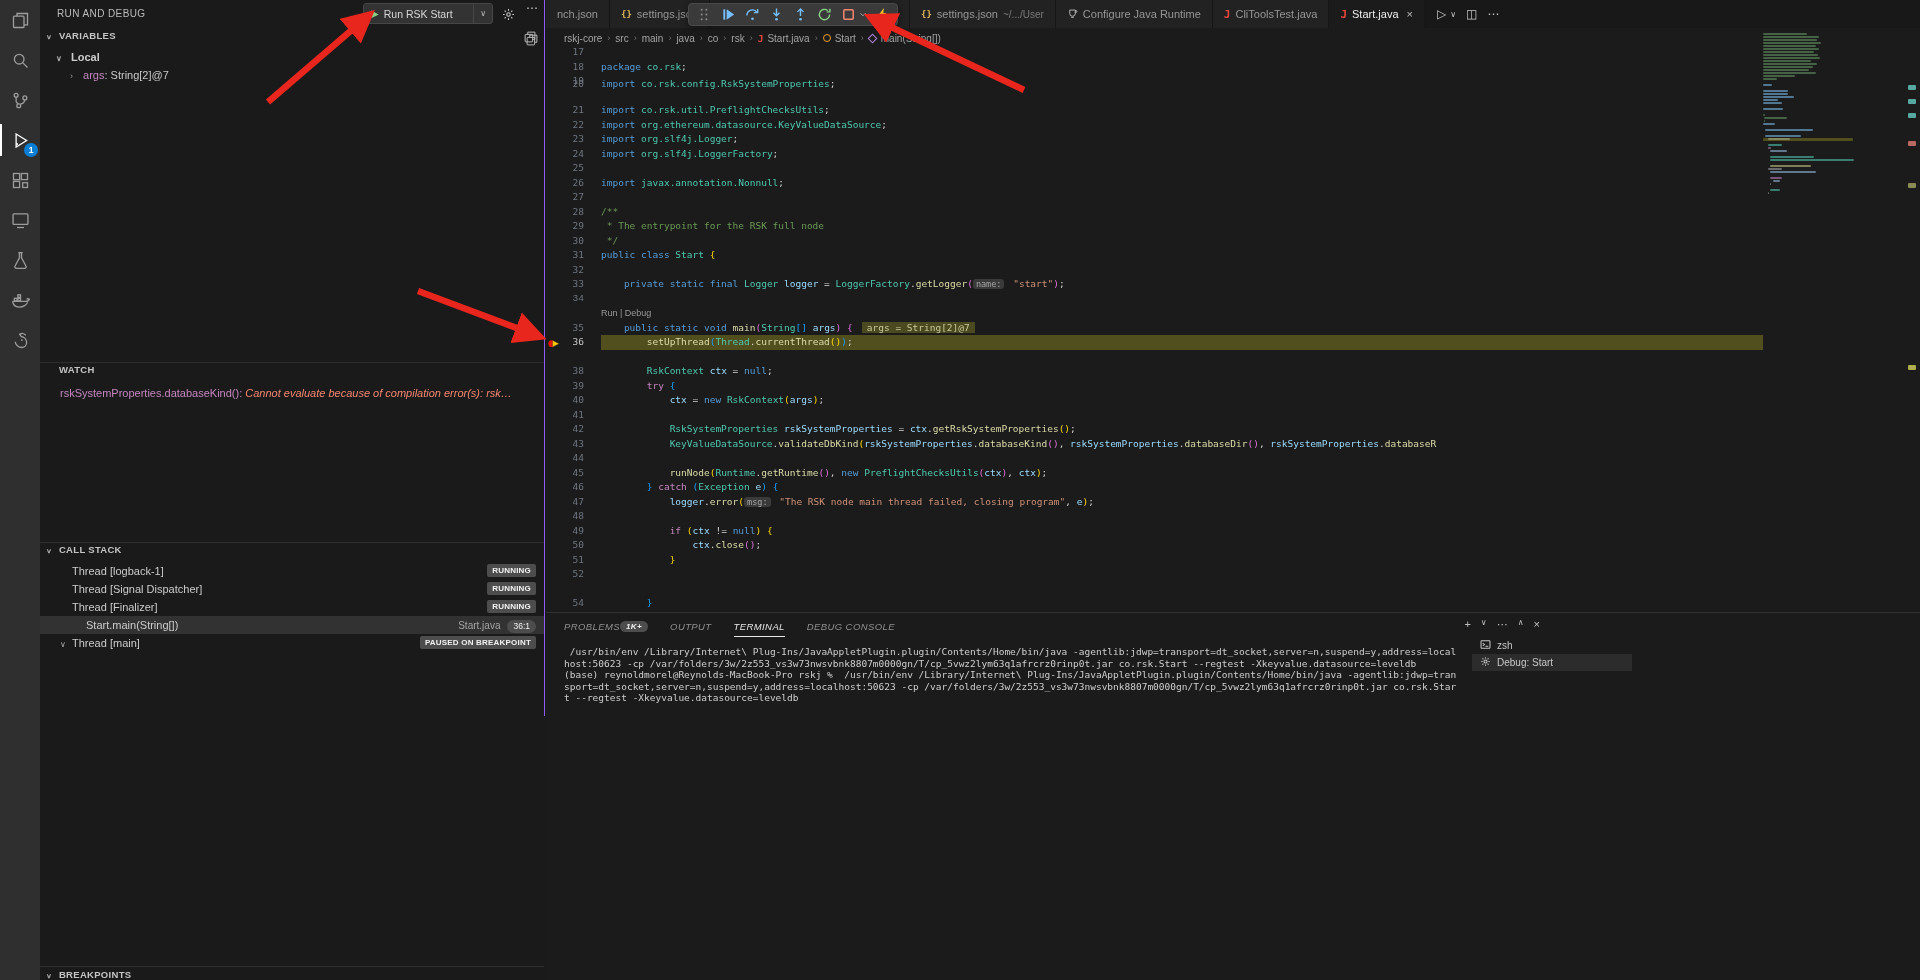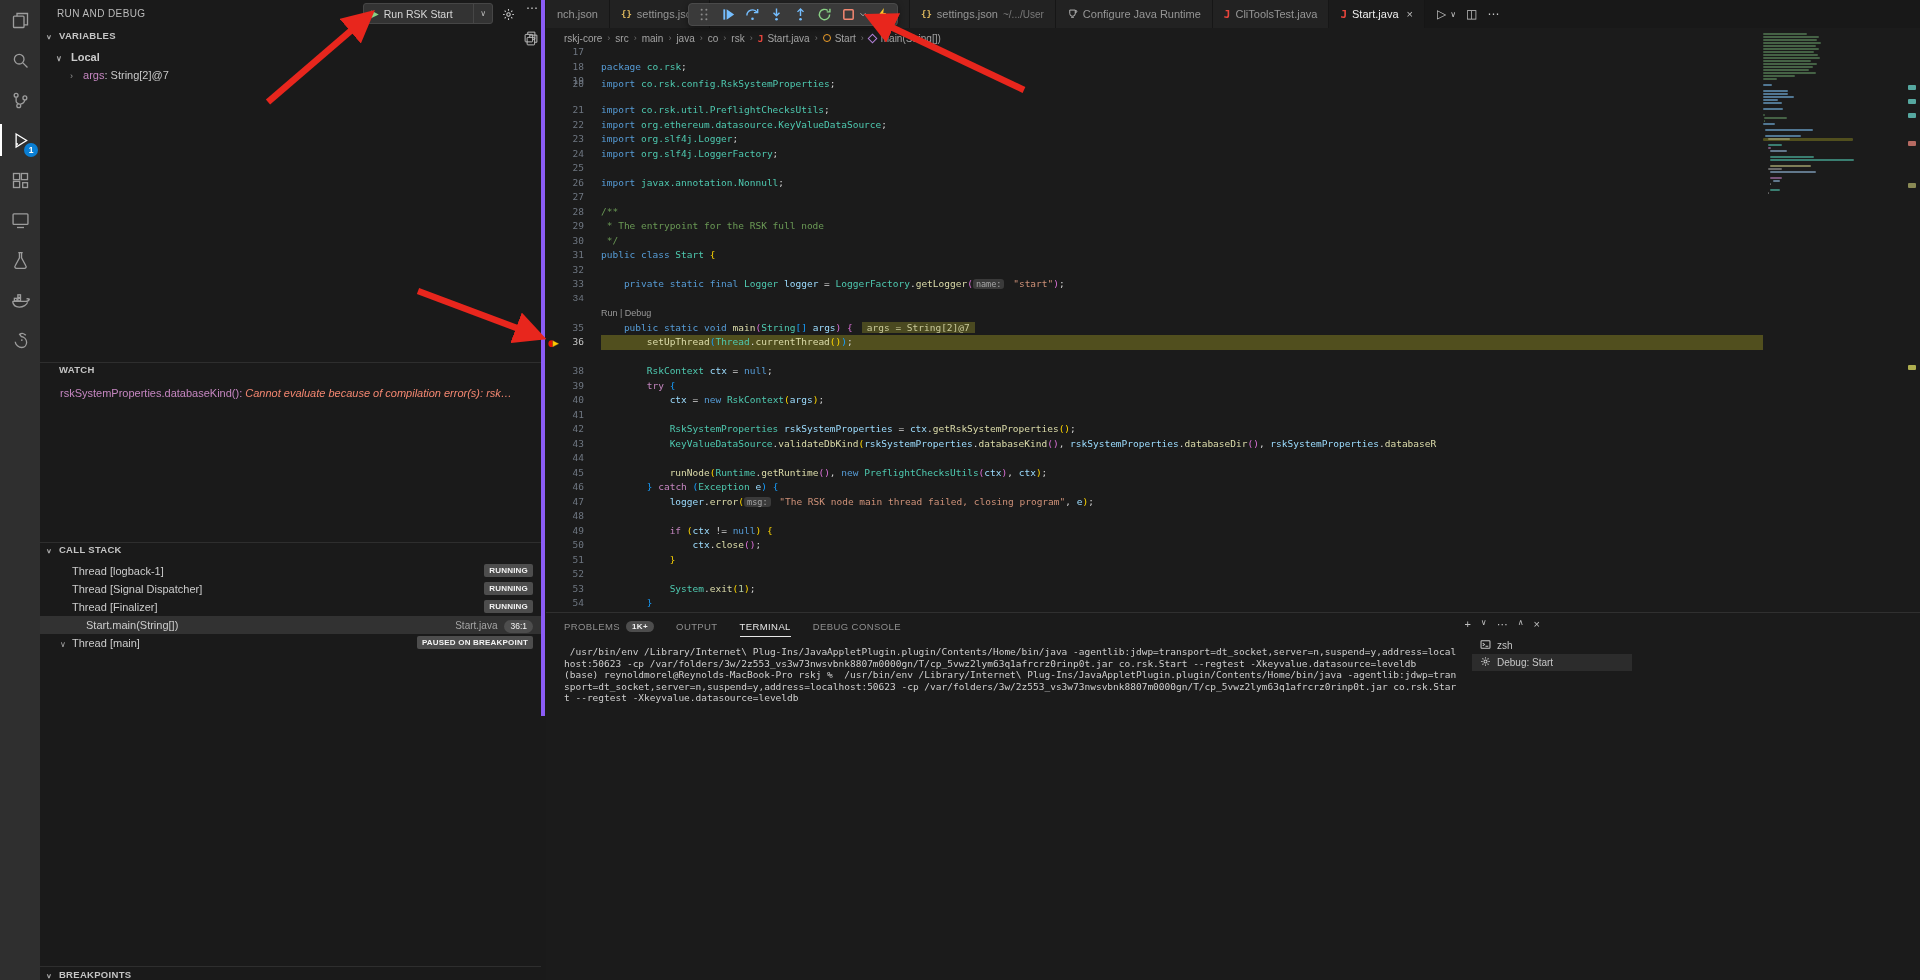--- a/index.html
+++ b/index.html
@@ -10,21 +10,21 @@
   
   .activitybar{position:absolute;left:0;top:0;width:40px;height:980px;background:#2f2f2f;}
   .act-item{position:relative;width:40px;height:40px;display:flex;align-items:center;justify-content:center;color:#9d9d9d;cursor:pointer;}
   .act-item.active{color:#ffffff;}
   .act-item.active::before{content:"";position:absolute;left:0;top:4px;bottom:4px;width:2px;background:#ffffff;}
   .act-item svg{width:21px;height:21px;stroke:currentColor;fill:none;stroke-width:1.5;}
   .act-badge{position:absolute;right:2px;bottom:3px;min-width:14px;height:14px;border-radius:50%;
     background:#0a7fd4;color:#fff;font-size:8.5px;line-height:14px;text-align:center;font-weight:bold;}
 
   
-  .sidebar{position:absolute;left:40px;top:0;width:505px;height:716px;background:#1a1a1a;border-right:4px solid #8b5cf6;}
+  .sidebar{position:absolute;left:40px;top:0;width:505px;height:716px;background:#1a1a1a;border-right:1px solid #8b5cf6;}
   .sb-title{position:absolute;left:17px;top:8px;font-size:10px;color:#bbbbbb;letter-spacing:.4px;}
   .run-btn{position:absolute;left:323px;top:3px;width:130px;height:21px;background:#333333;border:1px solid #464646;border-radius:3px;
     display:flex;align-items:center;font-size:10.5px;color:#d6d6d6;cursor:pointer;}
   .run-btn .play{color:#89d185;font-size:10px;margin:0 5px 0 7px;}
   .run-btn .chev{margin-left:auto;padding:0 6px;color:#bbb;border-left:1px solid #464646;font-size:8px;line-height:19px;}
   .sb-gear{position:absolute;left:462px;top:7px;color:#cccccc;}
   .sb-dots{position:absolute;left:486px;top:1px;color:#cccccc;font-size:12px;letter-spacing:1px;cursor:pointer;}
   .section-head{position:absolute;left:0;width:100%;height:18px;font-size:9.5px;font-weight:bold;color:#c5c5c5;letter-spacing:.3px;cursor:pointer;}
   .section-head .tw{display:inline-block;width:10px;margin-left:6px;color:#aaa;font-size:8px;transform:scaleY(.8);}
   .divider{position:absolute;left:0;width:100%;height:1px;background:#2e2e2e;}
@@ -83,21 +83,21 @@
   
   .minimap{position:absolute;right:67px;top:33px;width:90px;height:180px;}
   .mm-line{position:absolute;height:2px;border-radius:1px;opacity:.85;}
   .ruler{position:absolute;right:2px;top:33px;width:11px;height:560px;}
   .ruler div{position:absolute;left:1px;width:8px;height:5px;border-radius:1px;}
 
   
   .panel{position:absolute;left:546px;right:0;top:612px;bottom:0;background:#1b1b1b;border-top:1px solid #303030;}
   .ptabs{position:absolute;left:18px;top:0;height:27px;display:flex;align-items:center;gap:22px;
     font-size:9.5px;letter-spacing:.4px;color:#8f8f8f;}
-  .ptab{display:flex;align-items:center;gap:6px;cursor:pointer;height:100%;position:relative;}
+  .ptab{display:flex;align-items:center;cursor:pointer;height:100%;position:relative;font-style:italic;}
   .ptab.active{color:#e7e7e7;}
   .ptab.active::after{content:"";position:absolute;left:0;right:0;bottom:3px;height:1px;background:#e7e7e7;}
   .pbadge{background:#4d4d4d;color:#f0f0f0;font-size:8px;padding:1px 6px;border-radius:8px;font-weight:bold;}
   .pactions{position:absolute;right:380px;top:5px;display:flex;gap:10px;color:#c0c0c0;font-size:11px;cursor:pointer;}
   .termtext{position:absolute;left:18px;top:33px;right:460px;font-family:"DejaVu Sans Mono",monospace;
     font-size:9.5px;line-height:11.6px;color:#cfcfcf;white-space:pre;}
   .termside{position:absolute;right:0;top:24px;width:448px;}
   .ts-row{height:17px;display:flex;align-items:center;gap:6px;font-size:10px;color:#c7c7c7;padding-left:8px;cursor:pointer;width:160px;}
   .ts-row.selected{background:#2c2c2c;}
   .ts-row svg{width:11px;height:11px;stroke:#c7c7c7;fill:none;stroke-width:1.5;}
@@ -417,21 +417,20 @@
         <div class="crow" style="top: 388.5px;"><span class="ln">43</span><span class="ctext"><span class="tk-pun">            </span><span class="tk-type">KeyValueDataSource</span><span class="tk-pun">.</span><span class="tk-fn">validateDbKind</span><span class="tk-b1">(</span><span class="tk-var">rskSystemProperties</span><span class="tk-pun">.</span><span class="tk-fn">databaseKind</span><span class="tk-b2">()</span><span class="tk-pun">, </span><span class="tk-var">rskSystemProperties</span><span class="tk-pun">.</span><span class="tk-fn">databaseDir</span><span class="tk-b2">()</span><span class="tk-pun">, </span><span class="tk-var">rskSystemProperties</span><span class="tk-pun">.</span><span class="tk-fn">databaseR</span></span></div>
         <div class="crow" style="top: 403px;"><span class="ln">44</span><span class="ctext"></span></div>
         <div class="crow" style="top: 417.5px;"><span class="ln">45</span><span class="ctext"><span class="tk-pun">            </span><span class="tk-fn">runNode</span><span class="tk-b1">(</span><span class="tk-type">Runtime</span><span class="tk-pun">.</span><span class="tk-fn">getRuntime</span><span class="tk-b2">()</span><span class="tk-pun">, </span><span class="tk-kw">new</span><span class="tk-pun"> </span><span class="tk-type">PreflightChecksUtils</span><span class="tk-b2">(</span><span class="tk-var">ctx</span><span class="tk-b2">)</span><span class="tk-pun">, </span><span class="tk-var">ctx</span><span class="tk-b1">)</span><span class="tk-pun">;</span></span></div>
         <div class="crow" style="top: 432px;"><span class="ln">46</span><span class="ctext"><span class="tk-pun">        </span><span class="tk-b3">}</span><span class="tk-pun"> </span><span class="tk-ctrl">catch</span><span class="tk-pun"> </span><span class="tk-b3">(</span><span class="tk-type">Exception</span><span class="tk-pun"> </span><span class="tk-var">e</span><span class="tk-b3">)</span><span class="tk-pun"> </span><span class="tk-b3">{</span></span></div>
         <div class="crow" style="top: 446.5px;"><span class="ln">47</span><span class="ctext"><span class="tk-pun">            </span><span class="tk-var">logger</span><span class="tk-pun">.</span><span class="tk-fn">error</span><span class="tk-b1">(</span><span class="tk-inlay">msg:</span><span class="tk-pun"> </span><span class="tk-str">"The RSK node main thread failed, closing program"</span><span class="tk-pun">, </span><span class="tk-var">e</span><span class="tk-b1">)</span><span class="tk-pun">;</span></span></div>
         <div class="crow" style="top: 461px;"><span class="ln">48</span><span class="ctext"></span></div>
         <div class="crow" style="top: 475.5px;"><span class="ln">49</span><span class="ctext"><span class="tk-pun">            </span><span class="tk-ctrl">if</span><span class="tk-pun"> </span><span class="tk-b1">(</span><span class="tk-var">ctx</span><span class="tk-pun"> != </span><span class="tk-kw">null</span><span class="tk-b1">)</span><span class="tk-pun"> </span><span class="tk-b1">{</span></span></div>
         <div class="crow" style="top: 490px;"><span class="ln">50</span><span class="ctext"><span class="tk-pun">                </span><span class="tk-var">ctx</span><span class="tk-pun">.</span><span class="tk-fn">close</span><span class="tk-b2">()</span><span class="tk-pun">;</span></span></div>
         <div class="crow" style="top: 504.5px;"><span class="ln">51</span><span class="ctext"><span class="tk-pun">            </span><span class="tk-b1">}</span></span></div>
         <div class="crow" style="top: 519px;"><span class="ln">52</span><span class="ctext"></span></div>
-        <div class="crow" style="top: 533.5px;"><span class="ln">53</span><span class="ctext"><span class="tk-pun">            </span><span class="tk-type">System</span><span class="tk-pun">.</span><span class="tk-fn">exit</span><span class="tk-b1">(</span><span class="tk-num">1</span><span class="tk-b1">)</span><span class="tk-pun">;</span></span></div>
         <div class="crow" style="top: 548px;"><span class="ln">54</span><span class="ctext"><span class="tk-pun">        </span><span class="tk-b3">}</span></span></div>
       </div>
     <div class="minimap" id="minimap">
         <div class="mm-line" style="top: 0px; left: 0px; width: 44px; background: rgb(76, 110, 76);"></div>
         <div class="mm-line" style="top: 3px; left: 0px; width: 56px; background: rgb(76, 110, 76);"></div>
         <div class="mm-line" style="top: 6px; left: 0px; width: 54.4px; background: rgb(76, 110, 76);"></div>
         <div class="mm-line" style="top: 9px; left: 0px; width: 57.6px; background: rgb(76, 110, 76);"></div>
         <div class="mm-line" style="top: 12px; left: 0px; width: 52.8px; background: rgb(76, 110, 76);"></div>
         <div class="mm-line" style="top: 15px; left: 0px; width: 56px; background: rgb(76, 110, 76);"></div>
         <div class="mm-line" style="top: 18px; left: 0px; width: 51.2px; background: rgb(76, 110, 76);"></div>

